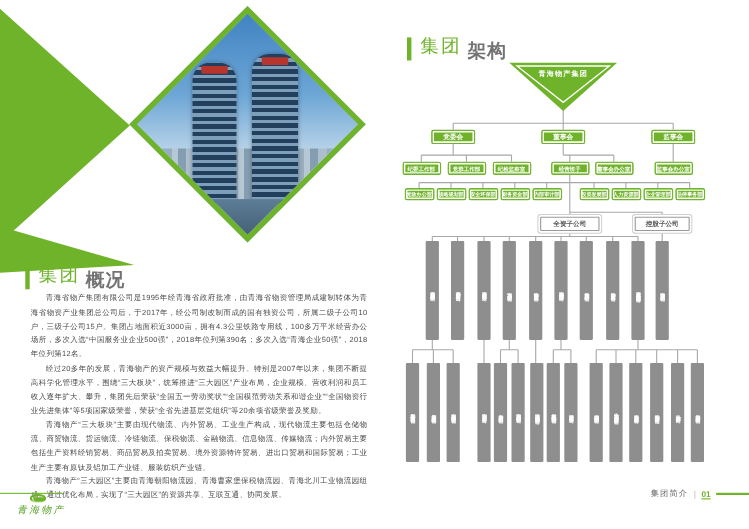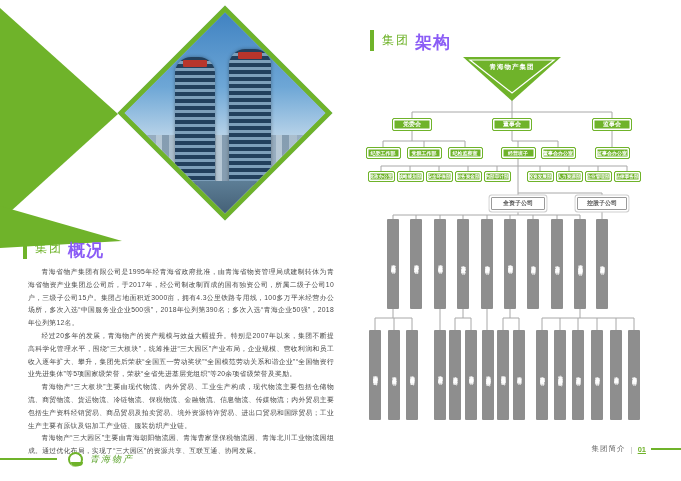--- a/index.html
+++ b/index.html
@@ -20,31 +20,31 @@
   .tower{position:absolute;border-radius:16px 16px 3px 3px;
     background:repeating-linear-gradient(180deg,#22405d 0 4px,#7d9fba 4px 7px);box-shadow:0 0 4px rgba(0,0,0,.35);}
   .tower .sign{position:absolute;left:50%;transform:translateX(-50%);top:3px;width:24px;height:7px;
     background:#b7352c;border-radius:1px;}
   .t1{left:58px;top:52px;width:40px;height:128px;}
   .t2{left:112px;top:44px;width:42px;height:136px;}
 
   
   .sec-title{position:absolute;display:flex;align-items:flex-end;gap:5px;}
   .sec-title .bar{width:4px;height:21px;background:#6fb32a;margin-right:3px;}
-  .t-pre{font-family:"Liberation Serif",serif;color:#6fb32a;font-size:12px;letter-spacing:2px;
+  .t-pre{font-family:"Liberation Serif",serif;color:#6fb32a;font-size:17px;letter-spacing:2px;
          padding-bottom:2px;}
-  .t-main{color:#8b5cf6;font-size:17px;font-weight:bold;letter-spacing:1px;line-height:1;}
+  .t-main{color:#737373;font-size:17px;font-weight:bold;letter-spacing:1px;line-height:1;}
 
   
   .body-text{position:absolute;left:28px;top:266px;width:306px;color:#4a4a4a;
     font-size:6.8px;line-height:12.8px;text-align:justify;letter-spacing:.3px;}
   .body-text p{margin:0;text-indent:2em;}
 
   
-  .footer-left{position:absolute;left:0;top:448px;height:22px;display:flex;align-items:center;}
+  .footer-left{position:absolute;left:0;top:448px;height:22px;display:flex;align-items:center;flex-direction:column;}
   .footer-rule{width:57px;height:2px;background:#6fb32a;margin-right:11px;}
   .logo-circle{width:15px;height:15px;border:2.5px solid #6fb32a;border-radius:50%;
     border-bottom-color:#a9d37e;position:relative;box-sizing:border-box;}
   .logo-circle::after{content:"";position:absolute;left:1px;bottom:-1px;width:12px;height:4px;
     background:#6fb32a;border-radius:0 0 6px 6px;}
   .logo-text{margin-left:7px;color:#5ba32a;font-size:9px;font-family:"Liberation Serif",serif;
     font-style:italic;letter-spacing:2px;}
   .footer-right{position:absolute;right:0;top:444px;display:flex;align-items:center;gap:5px;}
   .fr-label{color:#666;font-size:7.5px;letter-spacing:1px;}
   .fr-sep{color:#bbb;font-size:8px;}

